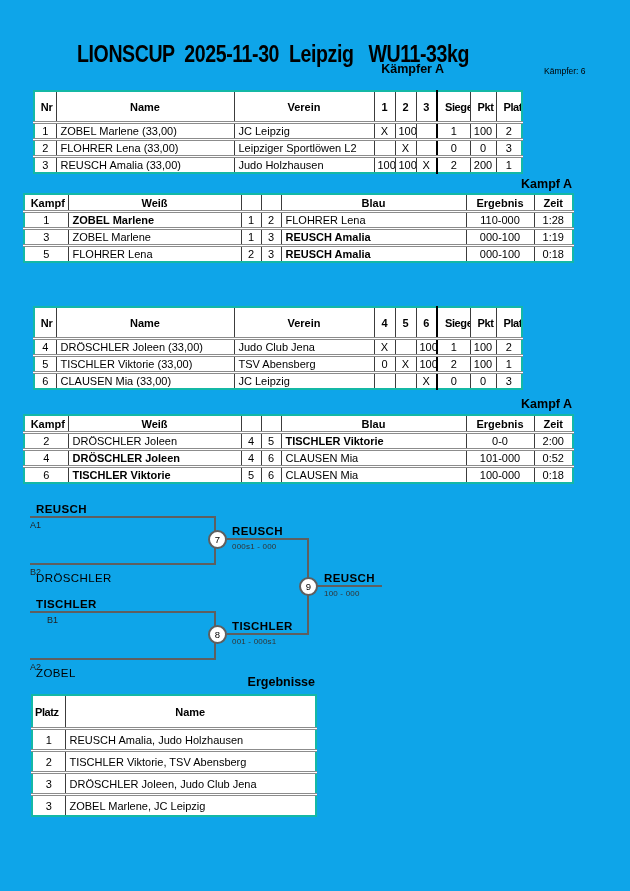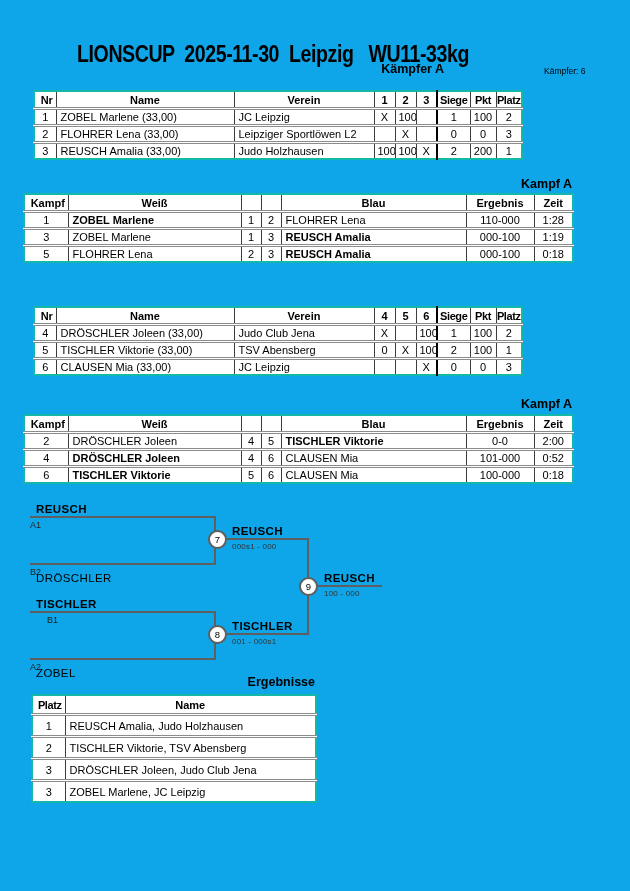--- a/index.html
+++ b/index.html
@@ -21,21 +21,21 @@
   table.grid { border:2px solid #14b8a6; }
   .grid th, .grid td { border:1px solid #3c3c3c; overflow:hidden; white-space:nowrap; }
   .grid th { font-size:11px; font-weight:bold; height:15px; padding:0 1px; text-align:center; border-top:none; }
   .grid td { font-size:11px; height:14px; padding:0 3px; border-top:3px double #8c8c8c; }
   .results td { height:19px; }
   .results th { height:17px; }
   .thL { border-left:2px solid #000 !important; }
   .c { text-align:center; }
   .l { text-align:left; padding-left:4px !important; }
   .b { font-weight:bold; }
-  .tight { padding:0 !important; letter-spacing:-0.4px;margin-top:14px; }
+  .tight { padding:7px !important; letter-spacing:-0.4px;margin-top:14px; }
 
   
   .bline-h { position:absolute; height:0; border-top:2px solid #5f5f5f; }
   .bline-v { position:absolute; width:0; border-left:2px solid #5f5f5f; }
   .bcircle {
     position:absolute; width:15px; height:15px; border:2px solid #5f5f5f; border-radius:50%;
     background:#fff; font-size:9.5px; text-align:center; line-height:15px; z-index:2;
   }
   .bname { position:absolute; font-size:11.5px; font-weight:bold; letter-spacing:.4px; }
   .bname.reg { font-weight:normal;margin-top:22px; }

